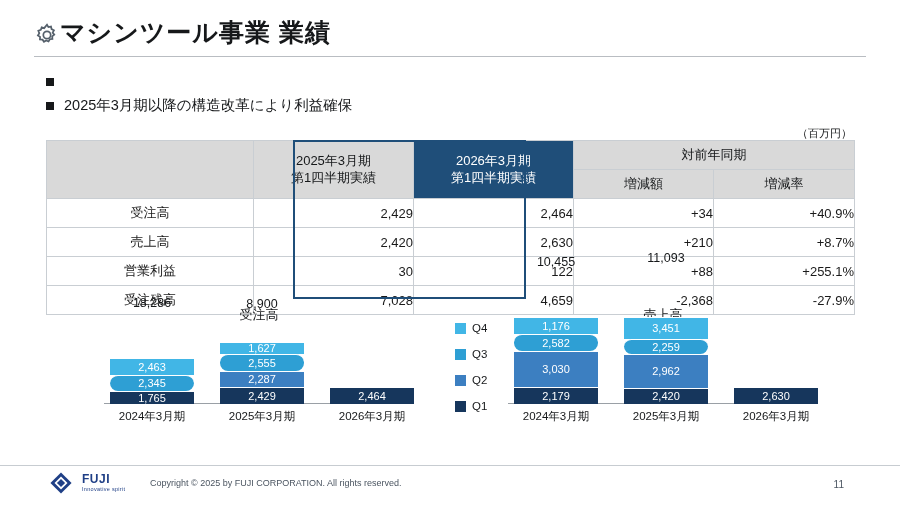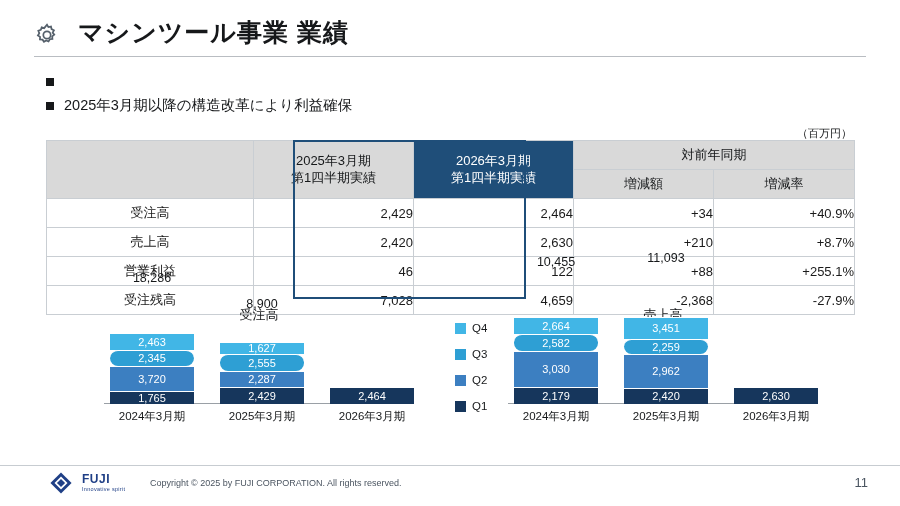--- a/index.html
+++ b/index.html
@@ -22,21 +22,21 @@
     box-sizing: border-box;
   }
 
   
   .title-row {
     position: absolute;
     left: 34px;
     top: 16px;
     display: flex;
     align-items: center;
-    gap: 18px;
+    gap: 0;
   }
   .gear-icon {
     width: 26px;
     height: 26px;
     color: #55606b;
     flex: none;
     margin-top: 4px;
   }
   .slide-title {
     font-size: 25px;
@@ -283,23 +283,23 @@
   }
   .copyright {
     position: absolute;
     left: 150px;
     bottom: 18px;
     font-size: 9px;
     color: #4b5561;
   }
   .page-num {
     position: absolute;
-    right: 32px;
+    right: 56px;
     bottom: 16px;
-    font-size: 13px;
+    font-size: 10px;
     color: #4b5561;
     margin-left: 12px;
   }
 </style>
 </head>
 <body>
 
 <div class="slide">
 
   <div class="title-row">
@@ -359,21 +359,21 @@
       </tr>
       <tr>
         <td class="row-label">売上高</td>
         <td class="num">2,420</td>
         <td class="num cur-col">2,630</td>
         <td class="num">+210</td>
         <td class="num">+8.7%</td>
       </tr>
       <tr>
         <td class="row-label">営業利益</td>
-        <td class="num">46</td>
+        <td class="num">30</td>
         <td class="num cur-col">122</td>
         <td class="num">+88</td>
         <td class="num">+255.1%</td>
       </tr>
       <tr>
         <td class="row-label">受注残高</td>
         <td class="num">7,028</td>
         <td class="num cur-col">4,659</td>
         <td class="num">-2,368</td>
         <td class="num">-27.9%</td>
@@ -387,21 +387,20 @@
 
     <div class="chart-block chart-left">
       <div class="chart-title">受注高</div>
       <div class="bars">
         <div class="axis-line"></div>
 
         <div class="bar-col" style="left:6px;">
           <div class="bar-total" style="top:-62px;">18,286</div>
           <div class="seg q4" style="height:17px;">2,463</div>
           <div class="seg q3" style="height:16px;">2,345</div>
-          <div class="seg q2" style="height:25px;">3,720</div>
           <div class="seg q1" style="height:13px;">1,765</div>
         </div>
 
         <div class="bar-col" style="left:116px;">
           <div class="bar-total" style="top:-45px;">8,900</div>
           <div class="seg q4" style="height:12px;">1,627</div>
           <div class="seg q3" style="height:17px;">2,555</div>
           <div class="seg q2" style="height:16px;">2,287</div>
           <div class="seg q1" style="height:17px;">2,429</div>
         </div>
@@ -416,21 +415,21 @@
       </div>
     </div>
 
     <div class="chart-block chart-right">
       <div class="chart-title">売上高</div>
       <div class="bars">
         <div class="axis-line"></div>
 
         <div class="bar-col" style="left:6px;">
           <div class="bar-total" style="top:-62px;">10,455</div>
-          <div class="seg q4" style="height:17px;">2,664</div>
+          <div class="seg q4" style="height:17px;">1,176</div>
           <div class="seg q3" style="height:17px;">2,582</div>
           <div class="seg q2" style="height:36px;">3,030</div>
           <div class="seg q1" style="height:17px;">2,179</div>
         </div>
 
         <div class="bar-col" style="left:116px;">
           <div class="bar-total" style="top:-66px;">11,093</div>
           <div class="seg q4" style="height:22px;">3,451</div>
           <div class="seg q3" style="height:15px;">2,259</div>
           <div class="seg q2" style="height:34px;">2,962</div>

